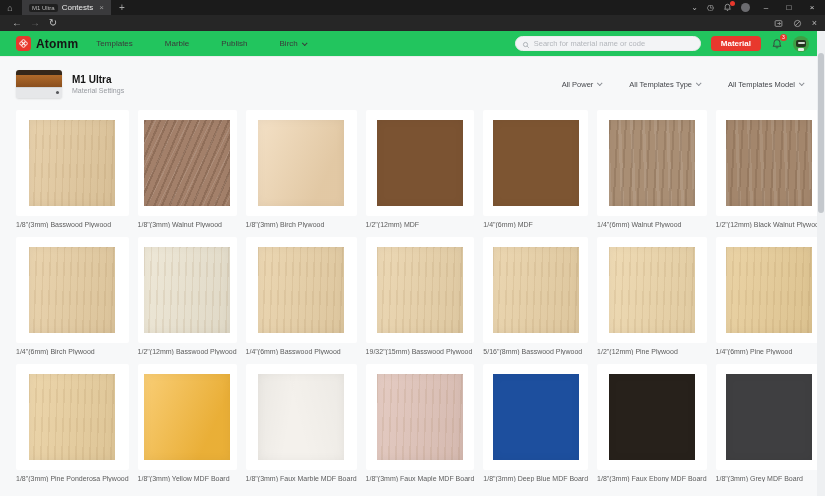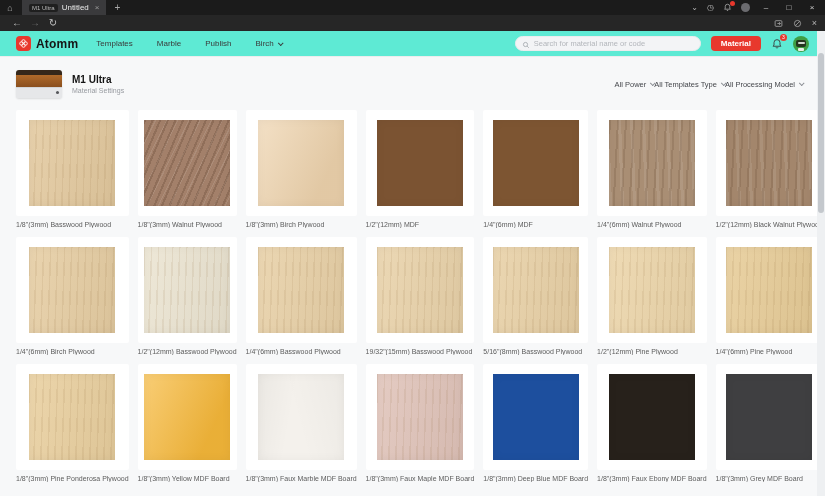--- a/index.html
+++ b/index.html
@@ -27,24 +27,24 @@
   .nav-ic { font-size:10px; color:#c3c3c3; width:18px; text-align:center; cursor:pointer; line-height:1; }
   .nav-ic.dim { color:#6e6e6e; }
   .nb-right { margin-left:auto; display:flex; align-items:center; gap:10px; }
   .nb-right svg { display:block; }
   .nb-x { font-size:9px; color:#b5b5b5; cursor:pointer; }
 
   
   .page { flex:1; position:relative; background:#f7f8f9; display:flex; flex-direction:column; overflow:hidden; }
 
   
-  .appheader { height:26px; background:#5eead4; border-bottom:1px solid #ededee; display:flex; align-items:center; padding:0 16px; flex:0 0 auto; }
+  .appheader { height:26px; background:#22c55e; border-bottom:1px solid #ededee; display:flex; align-items:center; padding:0 16px; flex:0 0 auto; }
   .logo { width:15px; height:15px; border-radius:4px; background:#e8382d; display:flex; align-items:center; justify-content:center; margin-right:5px; cursor:pointer; }
   .brand { font-size:12px; font-weight:bold; color:#151515; letter-spacing:.2px; margin-right:18px; cursor:pointer; }
-  .menu { display:flex; align-items:flex-end; gap:24px; }
+  .menu { display:flex; align-items:flex-end; gap:32px; }
   .menu-item { font-size:8px; color:#3a3a3a; cursor:pointer; display:inline-flex; align-items:center; }
   .chev { width:4px; height:4px; border-right:1px solid currentColor; border-bottom:1px solid currentColor; transform:rotate(45deg) translateY(-1px); display:inline-block; margin-left:4px; }
   .hdr-right { margin-left:auto; display:flex; align-items:center; gap:10px; }
   .search { width:186px; height:15px; background:#f3f4f6; border:1px solid #ececee; border-radius:8px; display:flex; align-items:center; padding:0 6px; gap:4px; }
   .search input { border:none; outline:none; background:transparent; font-size:7.5px; color:#444; width:100%; font-family:"Liberation Sans",sans-serif; }
   .search input::placeholder { color:#b3b6bb; }
   .publish { background:#e8382d; color:#fff; font-size:8px; font-weight:bold; border:none; border-radius:4px; height:15px; padding:0 10px; cursor:pointer; }
   .hdr-bell { position:relative; cursor:pointer; display:inline-flex; }
   .badge { position:absolute; top:-4px; right:-4px; min-width:7px; height:7px; background:#e8382d; color:#fff; font-size:5px; border-radius:4px; display:flex; align-items:center; justify-content:center; padding:0 1px; }
   .avatar { width:16px; height:16px; border-radius:50%; background:#3f9e44; position:relative; cursor:pointer; overflow:hidden; }
@@ -55,21 +55,21 @@
   
   .subheader { display:flex; align-items:center; padding:13px 22px 10px 16px; flex:0 0 auto; }
   .machine { width:46px; height:28px; border-radius:3px; overflow:hidden; background:#e9eaec; position:relative; box-shadow:0 1px 2px rgba(0,0,0,.12); cursor:pointer; flex:0 0 auto; }
   .machine .lid-top { position:absolute; top:0; left:0; right:0; height:5px; background:#35271a; }
   .machine .lid { position:absolute; top:5px; left:0; right:0; height:12px; background:linear-gradient(180deg,#b06a2a,#8a4f1e); }
   .machine .base { position:absolute; top:17px; left:0; right:0; bottom:0; background:#e6e7e9; border-top:1px solid #d4d5d7; }
   .machine .btn { position:absolute; right:3px; bottom:4px; width:3px; height:3px; border-radius:50%; background:#55565a; }
   .machine-info { margin-left:10px; cursor:pointer; }
   .machine-name { font-size:10px; font-weight:bold; color:#141414; }
   .machine-sub { font-size:7px; color:#979aa0; margin-top:2px; }
-  .filters { margin-left:auto; display:flex; align-items:center; }
+  .filters { margin-left:auto; display:flex; align-items:center; gap:28px; }
   .filter { font-size:7.5px; color:#45474c; cursor:pointer; display:inline-flex; align-items:center; }
   .filter .chev { color:#8a8d93; }
 
   
   .grid { display:grid; grid-template-columns:repeat(7,1fr); column-gap:9px; row-gap:9px; padding:2px 22px 0 16px; }
   .cell { cursor:pointer; }
   .card { background:#ffffff; height:106px; border-radius:2px; display:flex; align-items:center; justify-content:center; }
   .swatch { width:86px; height:86px; box-shadow:inset 0 0 10px rgba(0,0,0,.05); }
   .m-label { font-size:7px; color:#5c5c5c; margin-top:5px; white-space:nowrap; overflow:hidden; }
 
@@ -86,21 +86,21 @@
 </style>
 </head>
 <body>
 
 <div class="app">
 
   <div class="titlebar">
     <div class="tb-home">⌂</div>
     <div class="tab">
       <span class="tab-badge">M1 Ultra</span>
-      <span class="tab-title">Untitled</span>
+      <span class="tab-title">Contests</span>
       <span class="tab-close">×</span>
     </div>
     <div class="tb-plus">+</div>
     <div class="tb-right">
       <span class="tb-ic">⌄</span>
       <span class="tb-ic">◷</span>
       <span class="tb-ic bell-wrap">
         <svg width="9" height="9" viewBox="0 0 16 16">
             <path d="M8 2.2a4 4 0 0 0-4 4v3.2L2.8 11h10.4L12 9.4V6.2a4 4 0 0 0-4-4zM6.6 12.4a1.5 1.5 0 0 0 2.8 0" fill="none" stroke="#b5b5b5" stroke-width="1.3"></path>
           </svg>
@@ -200,21 +200,21 @@
       <div class="filters">
         <span class="filter">
             <span>All Power</span>
             <span class="chev"></span>
           </span>
         <span class="filter">
             <span>All Templates Type</span>
             <span class="chev"></span>
           </span>
         <span class="filter">
-            <span>All Processing Model</span>
+            <span>All Templates Model</span>
             <span class="chev"></span>
           </span>
       </div>
     </div>
 
     <div class="grid">
   <div class="cell">
     <div class="card">
       <div class="swatch grain-vertical-light" style="background-color: rgb(227, 201, 158);"></div>
     </div>

